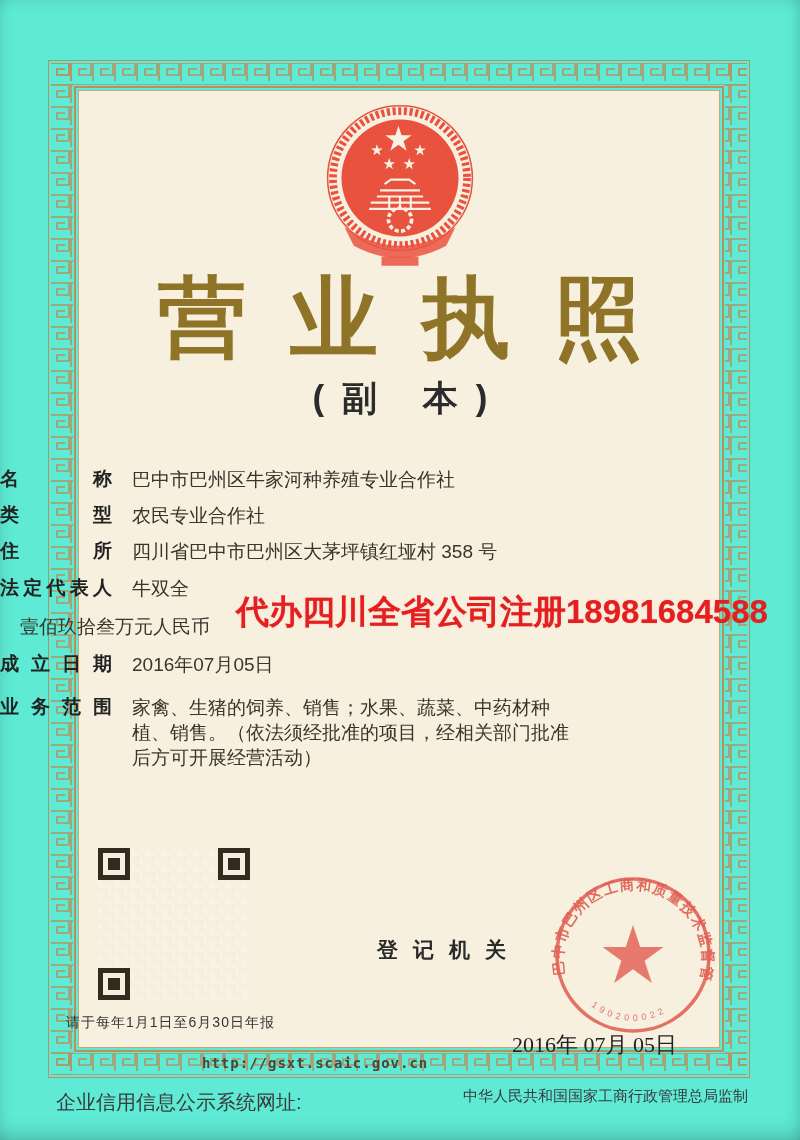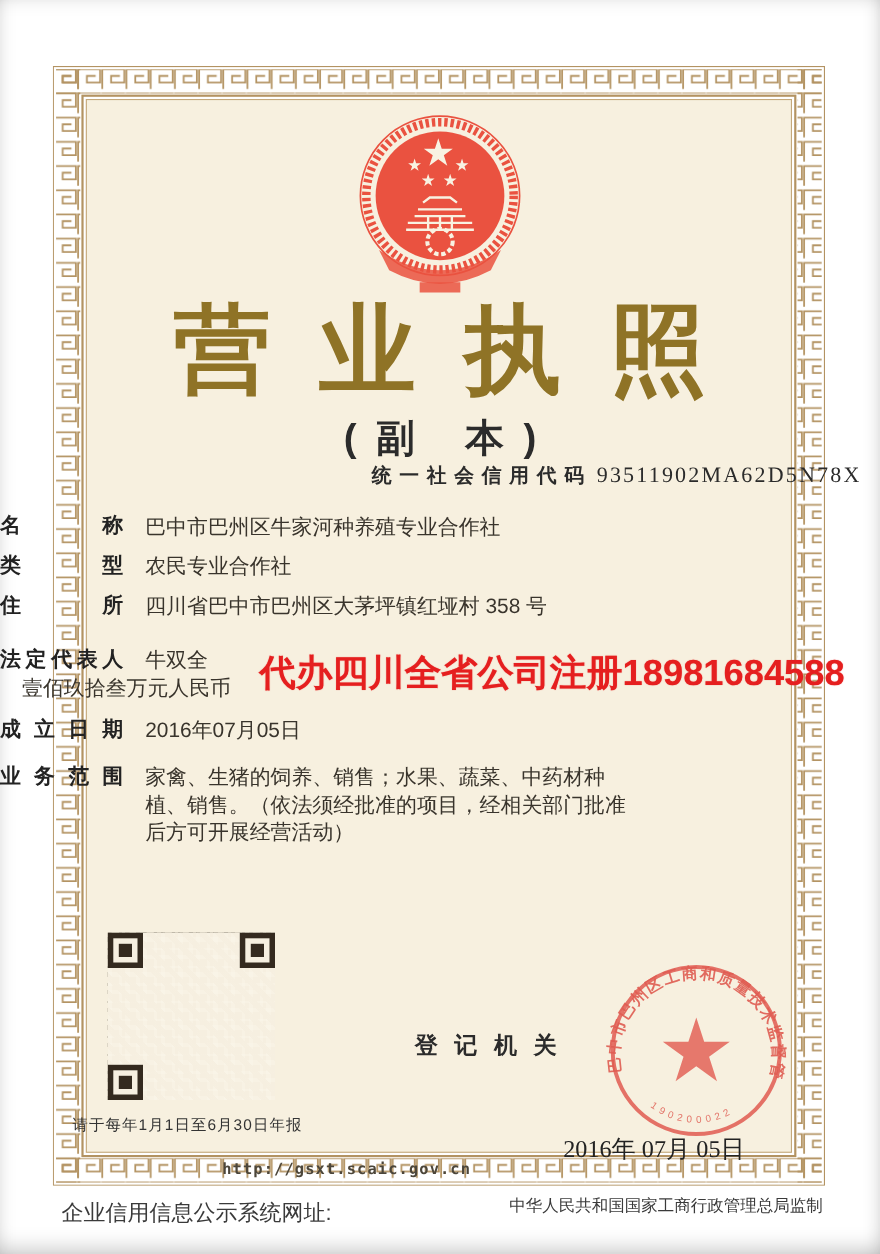--- a/index.html
+++ b/index.html
@@ -1,18 +1,18 @@
 <!DOCTYPE html>
 <html><head>
 <meta charset="utf-8">
 <style>
   html,body{margin:0;padding:0;background:#e9e9e9;}
   .paper{
     position:relative;width:800px;height:1140px;margin:0 auto;
-    background:#ffffff;overflow:hidden;
+    background:#5eead4;overflow:hidden;
     font-family:"Liberation Sans","DejaVu Sans",sans-serif;
     box-shadow: inset 0 -16px 20px -12px rgba(0,0,0,.22),
                 inset -12px 0 16px -11px rgba(0,0,0,.14),
                 inset 12px 0 16px -12px rgba(0,0,0,.10),
                 inset 0 12px 16px -12px rgba(0,0,0,.10);
   }
   
   .inner-bg{position:absolute;left:78px;top:90px;width:642px;height:958px;background:#f7f0df;z-index:0;}
   .frame-svg{position:absolute;left:48px;top:60px;z-index:1;}
   .content{position:absolute;inset:0;z-index:2;}
@@ -30,21 +30,21 @@
   }
   .credit-line{position:absolute;top:420px;left:338px;white-space:nowrap;}
   .credit-label{font-size:18px;font-weight:700;letter-spacing:7px;color:#2b2b2b;}
   .credit-value{font-size:20px;font-family:"Liberation Serif","DejaVu Serif",serif;letter-spacing:2px;color:#2b2b2b;}
   .row{position:absolute;display:flex;align-items:flex-start;}
   .row-label{
     width:112px;flex:0 0 112px;font-size:19px;font-weight:700;color:#222;
     text-align:justify;text-align-last:justify;line-height:1.25;
   }
   .row-value{margin-left:20px;font-size:19px;color:#39342c;line-height:25px;width:452px;}
-  .r1{top:467px}.r2{top:503px}.r3{top:539px}.r4{top:588px}.r5{top:614px}.r6{top:652px}.r7{top:695px}
+  .r1{top:467px}.r2{top:503px}.r3{top:539px}.r4{top:576px}.r5{top:614px}.r6{top:652px}.r7{top:695px}
 
   .watermark{
     position:absolute;left:236px;top:590px;z-index:5;white-space:nowrap;
     font-size:33px;font-weight:700;color:#e51f1f;letter-spacing:0;
     text-shadow:0 0 1px rgba(229,31,31,.55);
   }
 
   .qr{
     position:absolute;left:98px;top:848px;width:152px;height:152px;background:#f6efe0;
     background-image:
@@ -118,24 +118,20 @@
         <path d="M30,68 h40"></path>
         <path d="M43,60 v8 M50,60 v8 M57,60 v8"></path>
       </g>
 
       <circle cx="50" cy="75" r="7.5" fill="none" stroke="#f8f2e2" stroke-width="2.4" stroke-dasharray="2.6 1.6"></circle>
     </svg>
 
     <div class="title">营业执照</div>
     <div class="subtitle">(副 本)</div>
 
-    <div class="credit-line">
-      <span class="credit-label">统一社会信用代码</span>
-      <span class="credit-value">93511902MA62D5N78X</span>
-    </div>
 
     <div class="row r2">
       <div class="row-label">类型</div>
       <div class="row-value">农民专业合作社</div>
     </div>
     <div class="row r1">
       <div class="row-label">名称</div>
       <div class="row-value">巴中市巴州区牛家河种养殖专业合作社</div>
     </div>
     <div class="row r3">

